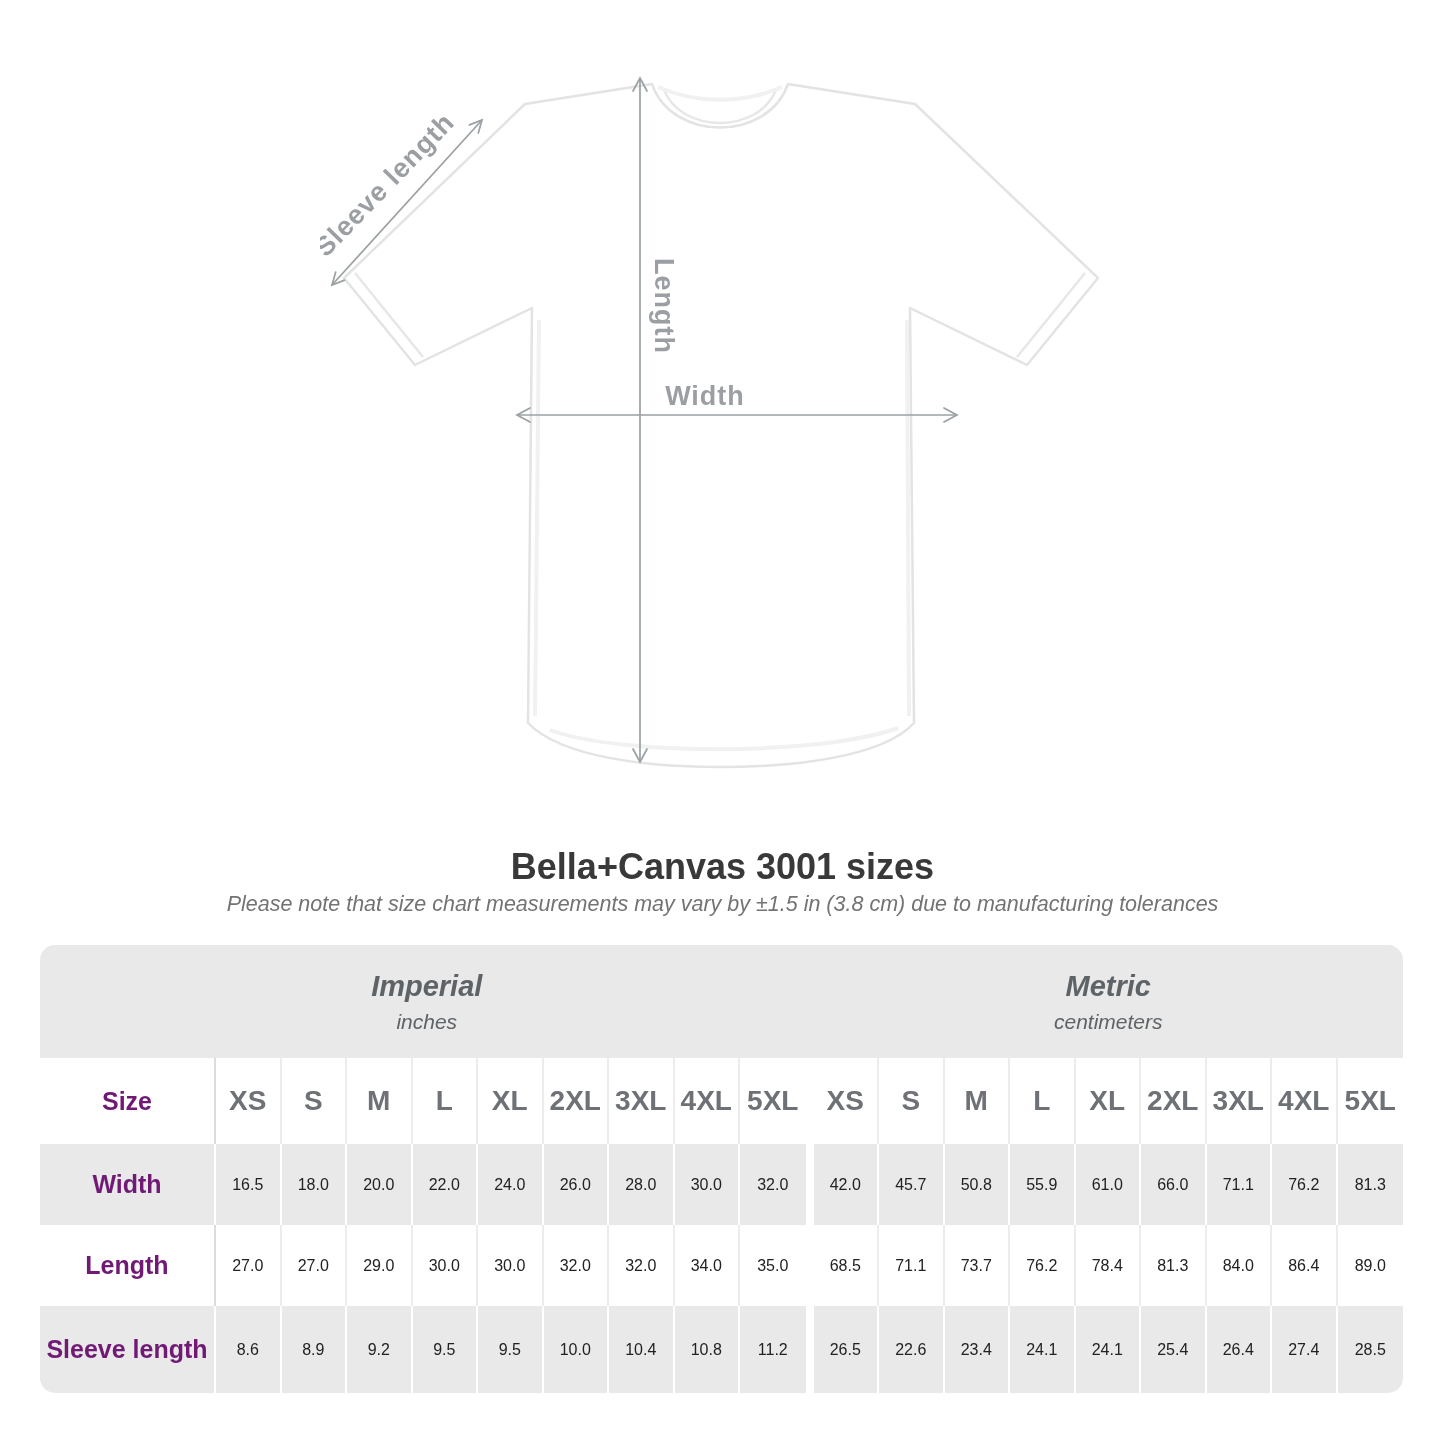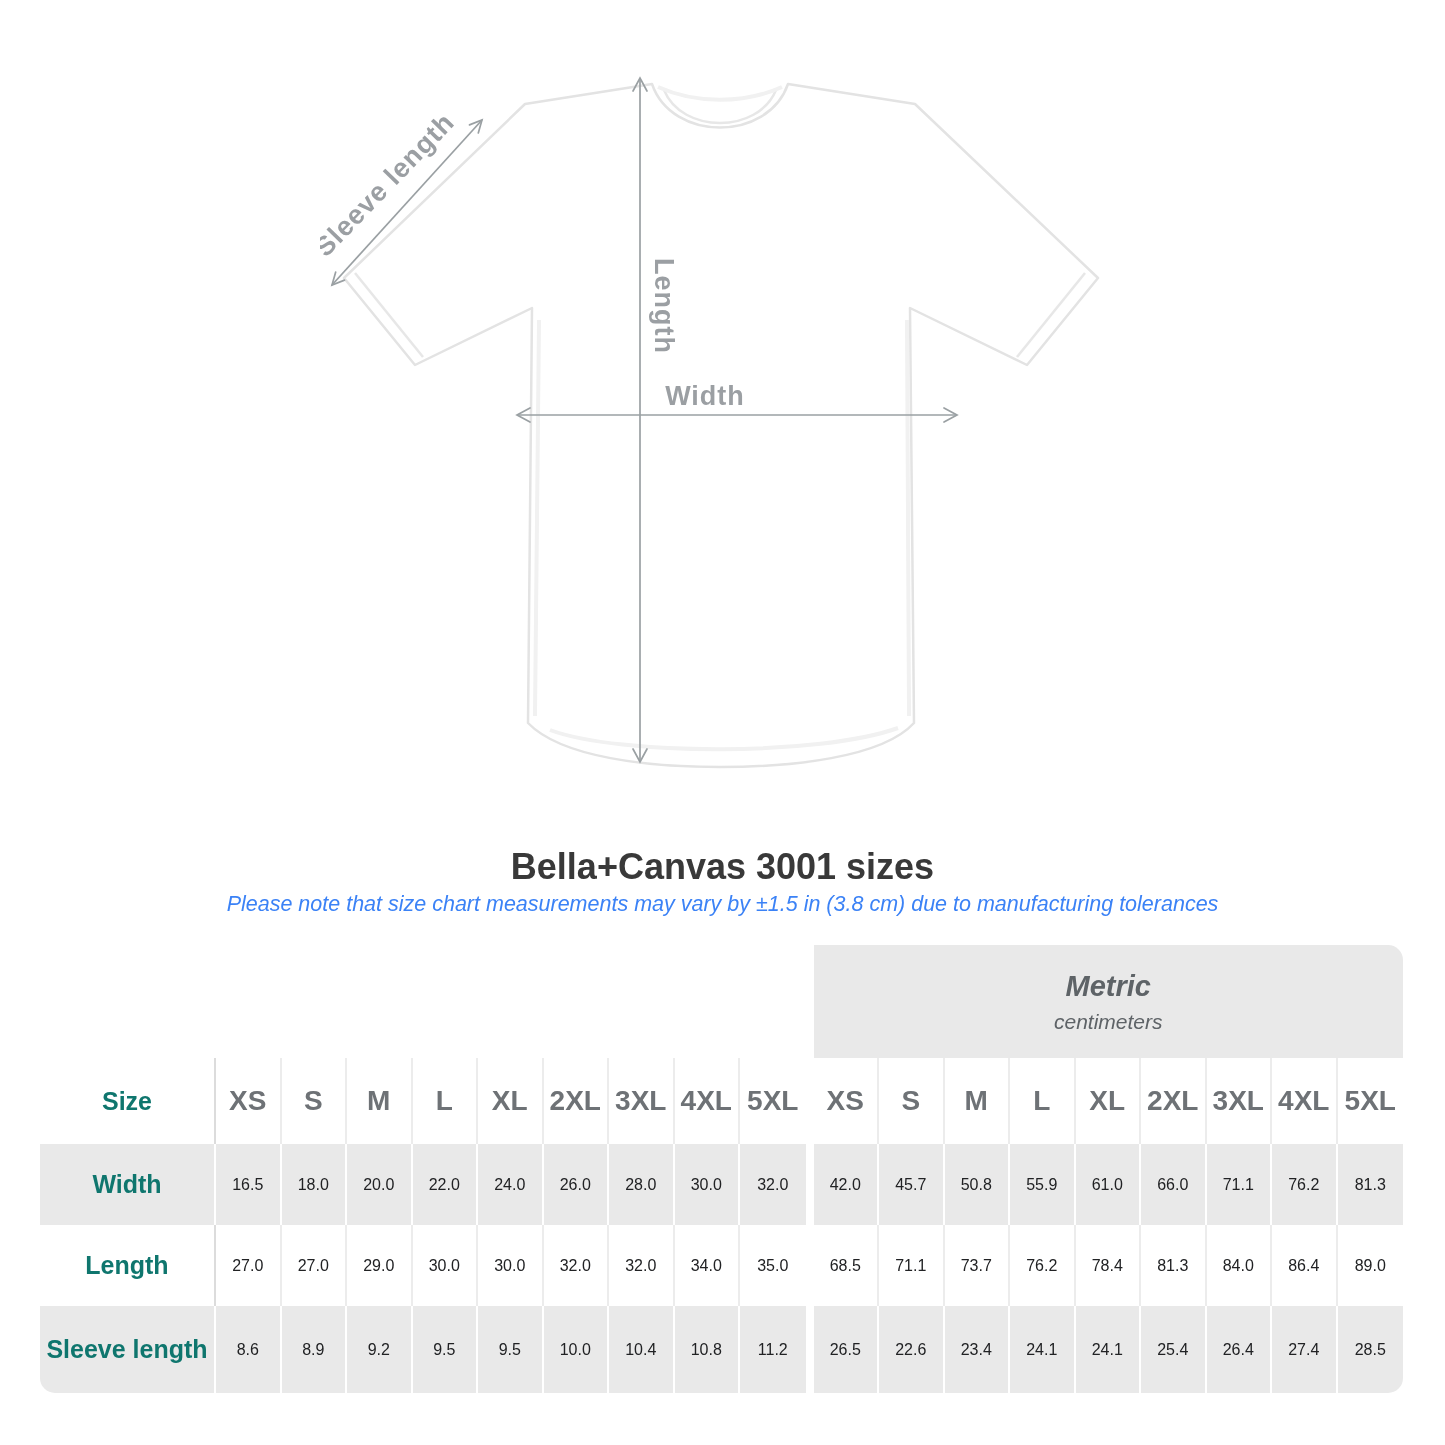--- a/index.html
+++ b/index.html
@@ -29,21 +29,21 @@
   }
 
   
   .page-title {
     position: absolute; top: 846px; left: 0; width: 100%;
     text-align: center; font-size: 36px; font-weight: bold; color: #393939;
     margin: 0;
   }
   .page-subtitle {
     position: absolute; top: 892px; left: 0; width: 100%;
-    text-align: center; font-size: 21.5px; font-style: italic; color: #3b82f6;
+    text-align: center; font-size: 21.5px; font-style: italic; color: #737373;
     margin: 0;
   }
 
   
   .size-table {
     position: absolute; left: 40px; top: 945px; width: 1363px;
     display: grid;
     grid-template-columns: 176px repeat(9, 1fr) 8px repeat(9, 1fr);
     grid-template-rows: 113px 86px 81px 81px 87px;
   }
@@ -58,21 +58,21 @@
 
   .r-white { background: #ffffff; border-right: 2px solid #ececec; }
   .r-gray  { background: #e9e9e9; border-right: 2px solid #ffffff; }
   .lab-white { background: #ffffff; border-right: 2px solid #dcdcdc; }
   .lab-gray  { background: #e9e9e9; border-right: 2px solid #ffffff; }
   .gap-cell { background: #ffffff; border: none; }
   .no-border { border-right: none; }
   .bl-round { border-bottom-left-radius: 15px; }
   .br-round { border-bottom-right-radius: 15px; }
 
-  .row-label { font-size: 25px; font-weight: bold; color: #0f766e; }
+  .row-label { font-size: 25px; font-weight: bold; color: #701a75; }
   .size-head { font-size: 28px; font-weight: bold; color: #6e7276; }
   .val { font-size: 16px; color: #212224; }
 </style>
 </head>
 <body>
 
 <div class="page">
 
   <div class="diagram-wrap">
     <svg class="shirt-svg" width="800" height="745" viewBox="0 0 800 745">
@@ -117,20 +117,24 @@
       <path class="arrow-head" d="M 24.5,212.1 L 12,217 L 15.7,204.1"></path>
       <text class="measure-label" x="71" y="123" text-anchor="middle" transform="rotate(-46 71 123)">Sleeve length</text>
     </svg>
   </div>
 
   <h1 class="page-title">Bella+Canvas 3001 sizes</h1>
   <p class="page-subtitle">Please note that size chart measurements may vary by ±1.5 in (3.8 cm) due to manufacturing tolerances</p>
 
   <div class="size-table">
 
+    <div class="c hdr hdr-imperial">
+      <span class="hdr-title">Imperial</span>
+      <span class="hdr-unit">inches</span>
+    </div>
     <div class="c hdr hdr-metric">
       <span class="hdr-title">Metric</span>
       <span class="hdr-unit">centimeters</span>
     </div>
 
     <div class="c lab-white row-label">Size</div>
     <div class="c r-white size-head">XS</div>
     <div class="c r-white size-head">S</div>
     <div class="c r-white size-head">M</div>
     <div class="c r-white size-head">L</div>

